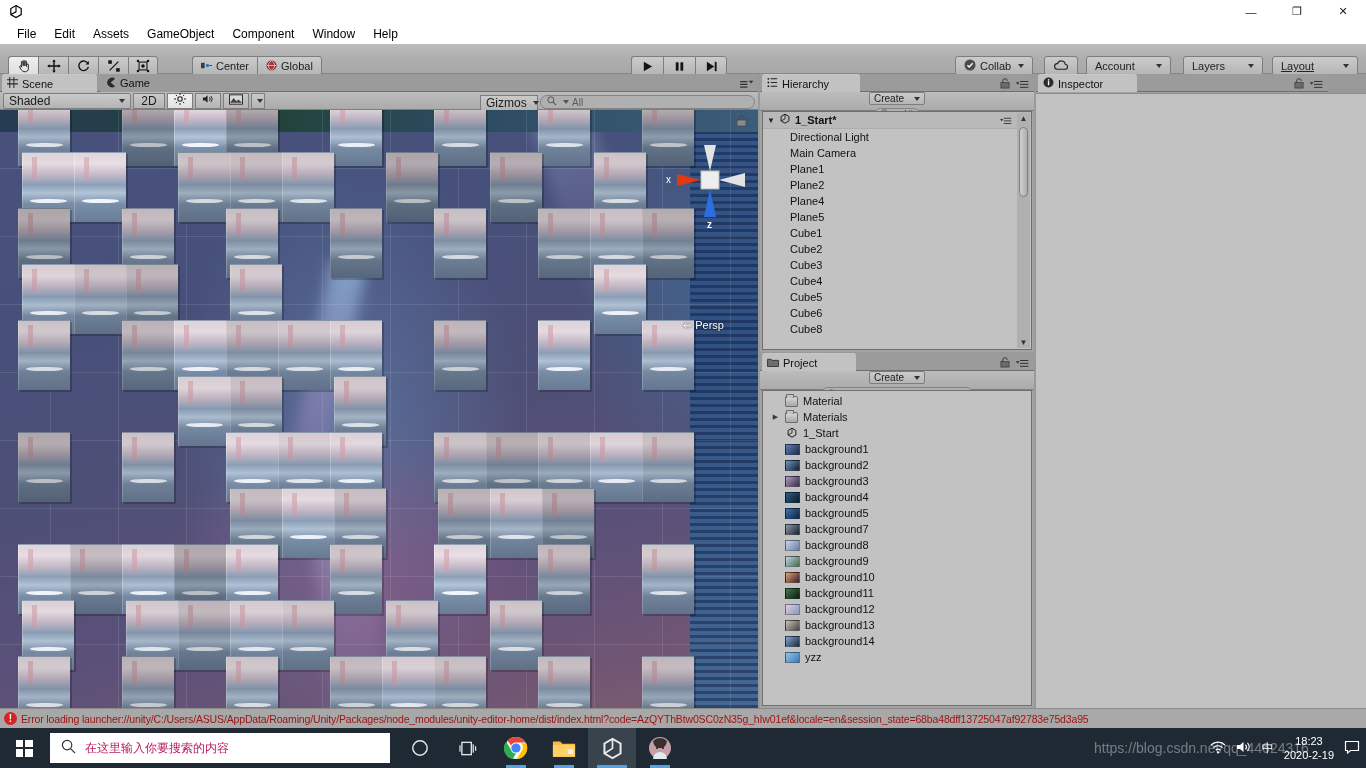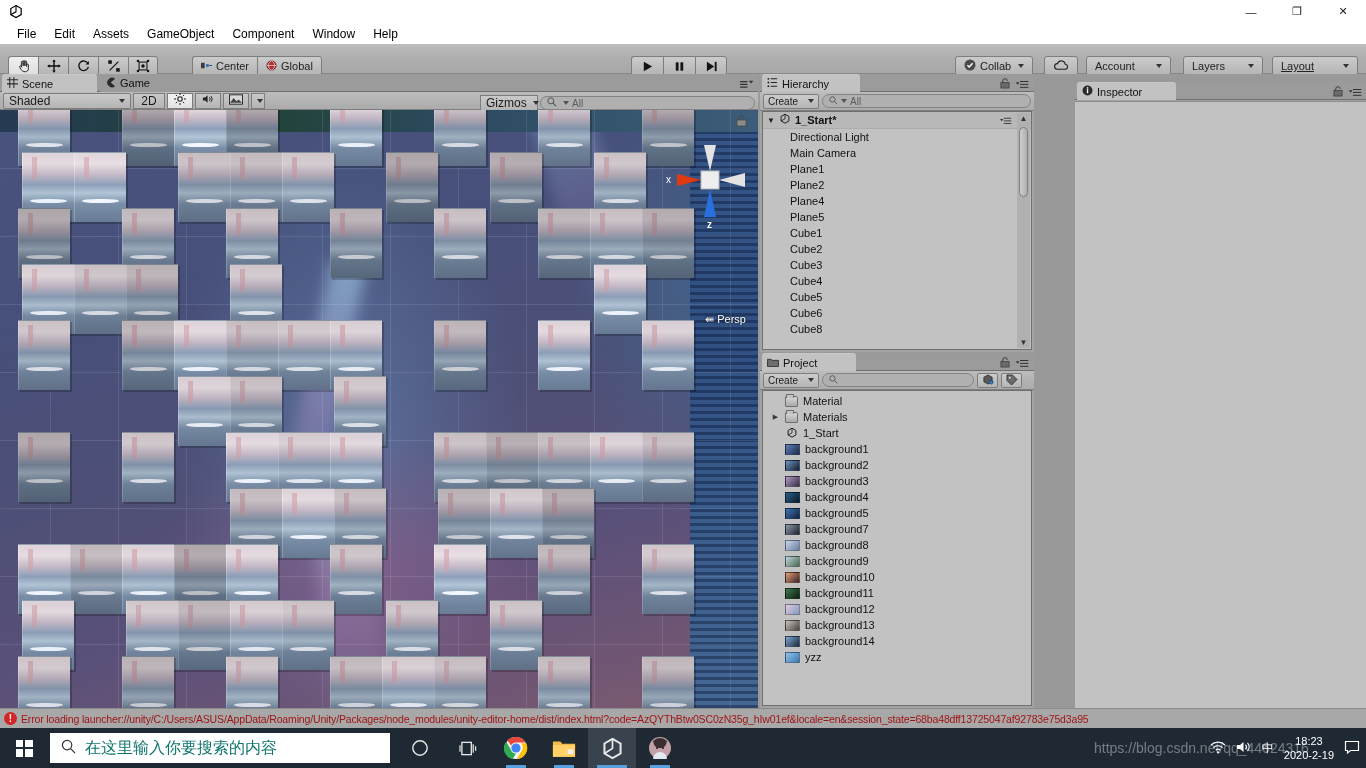--- a/index.html
+++ b/index.html
@@ -109,21 +109,21 @@
   .tabrow-right {
     position: absolute; right: 4px; top: 1px;
     display: flex; align-items: center; gap: 5px;
   }
 
   .toolrow {
     height: 19px;
     background: linear-gradient(to bottom, #bcbcbc, #ababab);
     border-bottom: 1px solid #7e7e7e;
     display: flex; align-items: center;
-    padding: 0 3px; gap: 3px;
+    padding: 0 3px; gap: 3px; flex-direction: column;
   }
   .mini-btn {
     height: 15px;
     background: linear-gradient(to bottom, #cbcbcb, #b6b6b6);
     border: 1px solid #7d7d7d; border-radius: 2px;
     display: flex; align-items: center; justify-content: center;
     font-size: 10px; color: #1a1a1a;
     padding: 0 5px;
   }
   .search-field {
@@ -157,21 +157,21 @@
     width: 128px; justify-content: space-between;
     border-radius: 2px;
   }
   .scene-view {
     position: absolute; top: 36px; left: 0; width: 758px; height: 598px;
     overflow: hidden;
     background: #3b3f63;
   }
   .scene-gizmos {
     position: absolute; right: 3px; top: 21px;
-    display: flex; align-items: center; gap: 2px;
+    display: flex; align-items: flex-start; gap: 2px;
   }
 
   
   .sky {
     position: absolute; inset: 0;
     background:
       radial-gradient(ellipse 300px 200px at 48% 78%, rgba(150,90,130,0.55), rgba(0,0,0,0) 70%),
       radial-gradient(ellipse 240px 420px at 46% 55%, rgba(110,160,210,0.40), rgba(0,0,0,0) 72%),
       radial-gradient(ellipse 180px 300px at 92% 30%, rgba(60,110,150,0.55), rgba(0,0,0,0) 70%),
       linear-gradient(165deg, #48527d 0%, #46507b 25%, #4d4f76 50%, #5a5079 72%, #6e5574 88%, #7e5c6f 100%);
@@ -302,21 +302,21 @@
   .thumb-ico {
     width: 15px; height: 11px; flex: 0 0 auto;
     border: 1px solid rgba(0,0,0,0.35);
   }
   .unity-ico {
     width: 13px; height: 13px; flex: 0 0 auto;
     display: flex; align-items: center; justify-content: center;
   }
 
   
-  #inspector-panel { left: 1036px; top: 8px; width: 292px; height: 634px; margin-left: 39px; }
+  #inspector-panel { left: 1036px; top: 0; width: 292px; height: 634px; }
   .i-body {
     position: absolute; top: 19px; left: 0; width: 330px; height: 615px;
     background: #c2c2c2;
     border-top: 1px solid #8d8d8d;
   }
 
   
   .statusbar {
     position: absolute; top: 708px; left: 0; width: 1366px; height: 20px;
     background: #a8a8a8;
@@ -351,21 +351,21 @@
     display: grid; grid-template-columns: 1fr 1fr; grid-template-rows: 1fr 1fr;
     gap: 2px;
   }
   .win-logo i { background: #ffffff; display: block; }
   .tb-search {
     width: 340px; height: 30px; margin-left: 2px;
     background: #ffffff;
     display: flex; align-items: center; gap: 9px;
     padding-left: 11px;
   }
-  .tb-search-text { font-size: 16px; color: #0f766e; }
+  .tb-search-text { font-size: 12px; color: #be185d; }
   .tb-icons { display: flex; align-items: center; height: 40px; margin-left: 6px; }
   .tb-ico {
     width: 48px; height: 40px;
     display: flex; align-items: center; justify-content: center;
     position: relative;
   }
   .tb-ico.act { background: #39434e; }
   .tb-ico.act::after {
     content: ""; position: absolute; bottom: 0; left: 9px; right: 9px;
     height: 3px; background: #56a0e0;
@@ -721,21 +721,21 @@
       <div style="position:absolute;left:0;top:0;width:100%;height:100%;pointer-events:none;">
         <svg width="110" height="110" style="position:absolute;left:655px;top:15px;">
           <rect x="46" y="46" width="18" height="18" fill="#eeeeee" stroke="#bbb"></rect>
           <path d="M46 55 L22 49 L22 61 Z" fill="#e03a12"></path>
           <path d="M64 55 L90 48 L90 62 Z" fill="#e3e3e3"></path>
           <path d="M55 46 L49 20 L61 20 Z" fill="#e3e3e3"></path>
           <path d="M55 64 L49 92 L61 92 Z" fill="#2a6fe0"></path>
           <text x="11" y="58" font-size="10" fill="#ffffff" font-family="Liberation Sans">x</text>
           <text x="52" y="103" font-size="10" fill="#ffffff" font-family="Liberation Sans" font-weight="bold">z</text>
         </svg>
-        <span class="persp-label" style="left:683px;top:203px;margin-left:22px;">
+        <span class="persp-label" style="left:683px;top:209px;">
           <span style="margin-right:3px;">⇚</span><span>Persp</span>
         </span>
 
         <span style="position:absolute;left:736px;top:3px;">
           <svg width="11" height="12" viewBox="0 0 11 12">
               <rect x="1" y="5" width="9" height="6" fill="#8a8a8a" stroke="#4a4a4a" stroke-width="0.8"></rect>
               <path d="M3 5V3.2a2.5 2.5 0 0 1 5 0" fill="none" stroke="#4a4a4a" stroke-width="1.1"></path>
             </svg>
         </span>
       </div>

